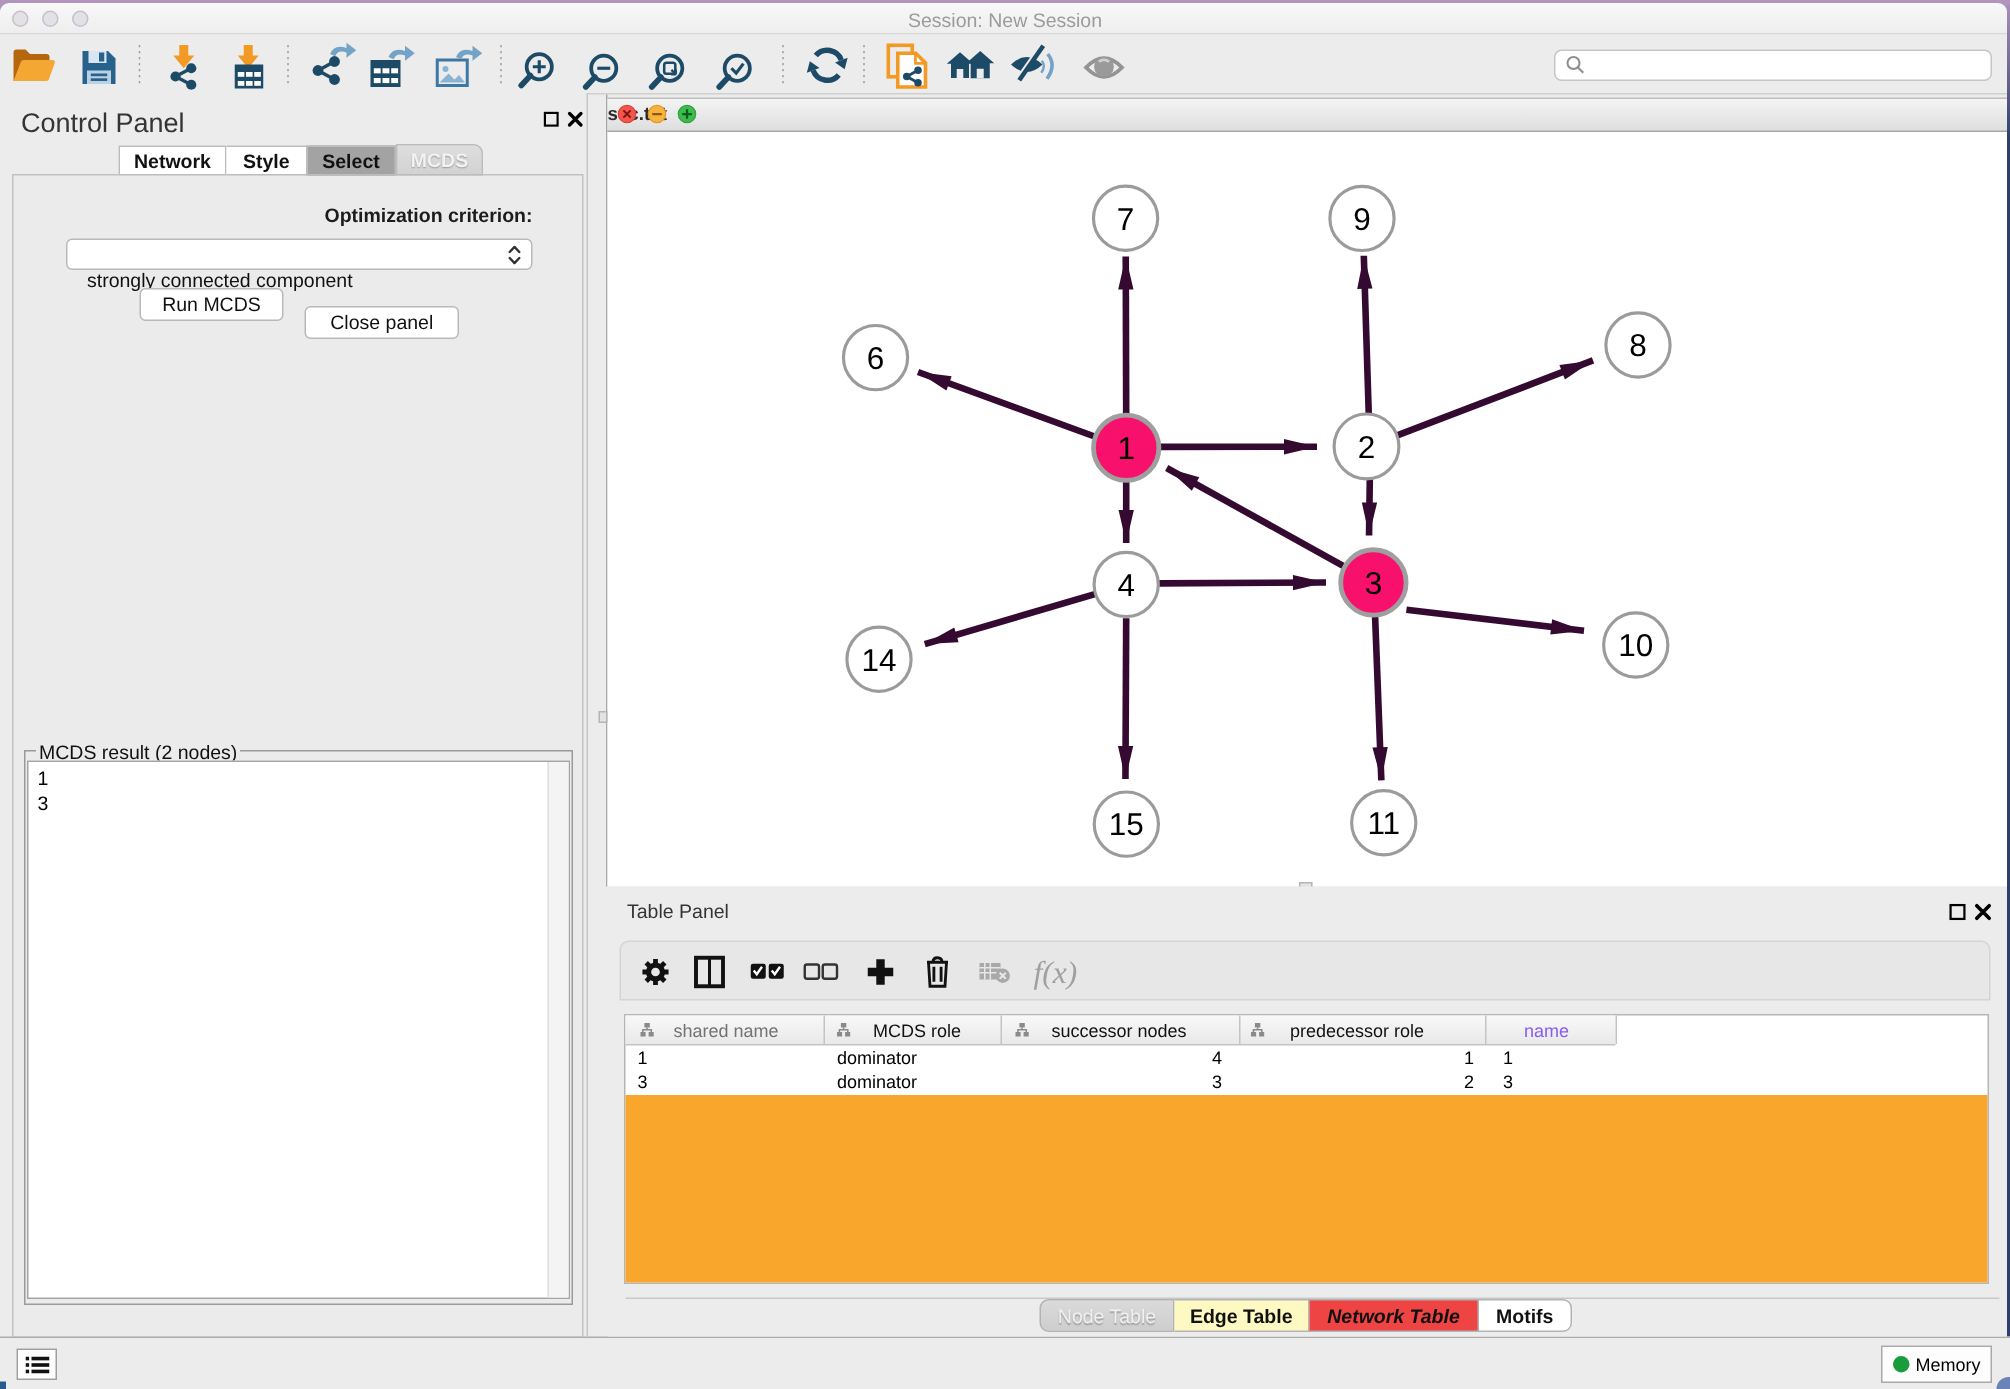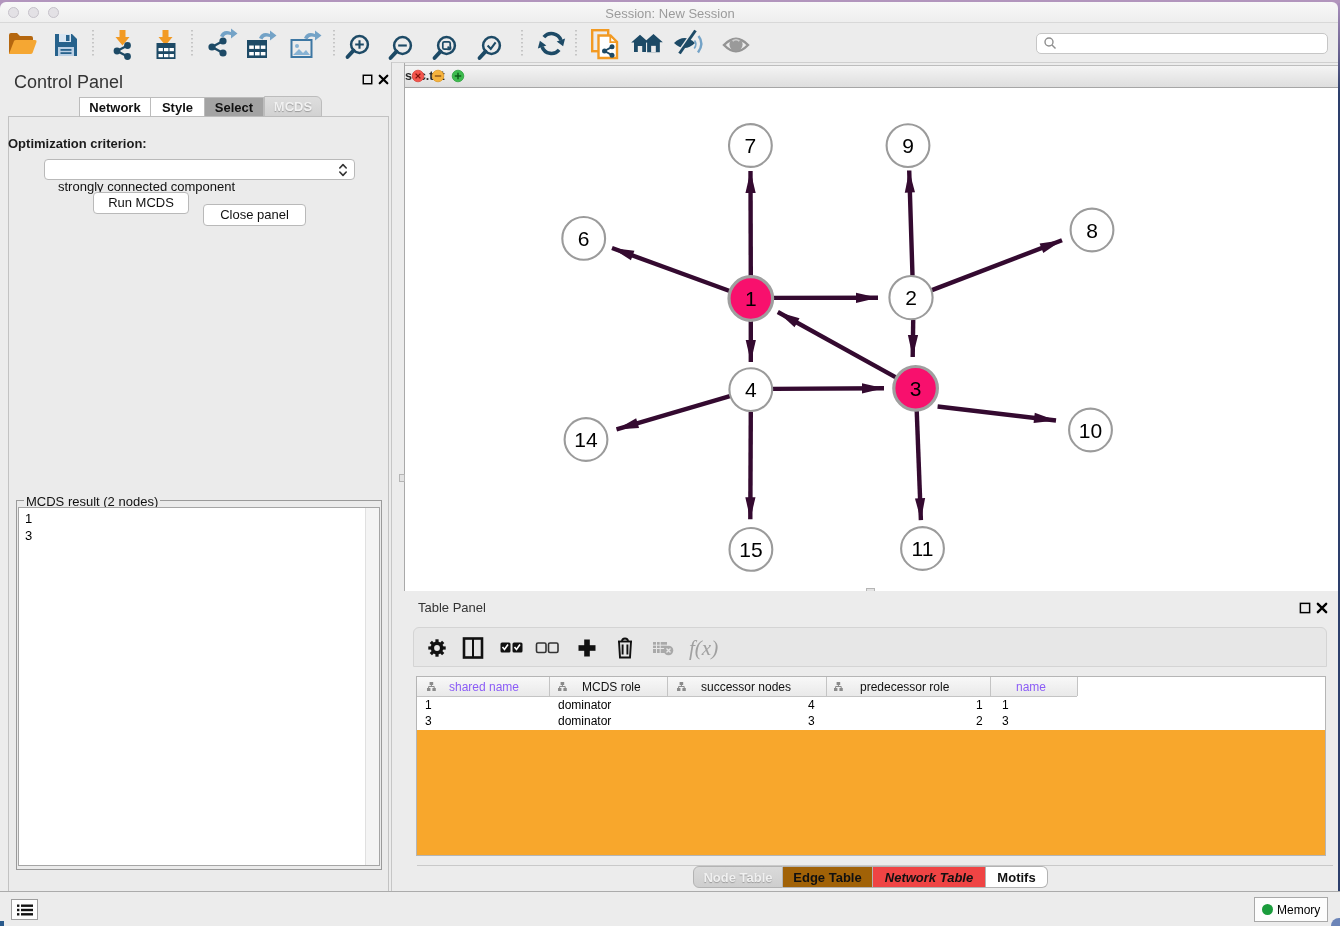--- a/index.html
+++ b/index.html
@@ -186,21 +186,21 @@
     <path d="M2 2 L11 11 M11 2 L2 11" stroke="#000" stroke-width="2.6" stroke-linecap="round"></path>
   </svg>
 
 <div class="abs" style="left:8px;top:116px;width:379px;height:774px;background:#ebebeb;border:1px solid #c2c2c2;"></div>
 
 <div class="abs" style="left:79px;top:97px;width:72px;height:20px;background:#fff;border:1px solid #bcbcbc;box-sizing:border-box;font-size:13px;font-weight:bold;text-align:center;line-height:20px;color:#111;">Network</div>
 <div class="abs" style="left:151px;top:97px;width:54px;height:20px;background:#fff;border:1px solid #bcbcbc;border-left:none;box-sizing:border-box;font-size:13px;font-weight:bold;text-align:center;line-height:20px;color:#111;">Style</div>
 <div class="abs" style="left:205px;top:97px;width:59px;height:20px;background:#a3a3a3;border:1px solid #bcbcbc;border-left:none;box-sizing:border-box;font-size:13px;font-weight:bold;text-align:center;line-height:20px;color:#111;">Select</div>
 <div class="abs" style="left:264px;top:96px;width:58px;height:21px;background:linear-gradient(#dedede,#d2d2d2);border:1px solid #bcbcbc;border-radius:0 6px 0 0;box-sizing:border-box;font-size:13px;text-align:center;line-height:20px;font-weight:bold;color:#f2f2f2;text-shadow:0 1px 1px #9a9a9a;">MCDS</div>
 
-<div class="abs" style="left:8px;top:136px;width:347px;text-align:left;font-size:13px;font-weight:bold;color:#1c1c1c;">Optimization criterion:</div>
+<div class="abs" style="left:8px;top:136px;width:347px;text-align:right;font-size:13px;font-weight:bold;color:#1c1c1c;">Optimization criterion:</div>
 <div class="abs" style="left:44px;top:159px;width:311px;height:21px;background:#fff;border:1px solid #b9b9b9;border-radius:4px;box-sizing:border-box;">
   <div style="position:absolute;left:13px;top:19px;font-size:13px;color:#111;">strongly connected component</div>
   <svg style="position:absolute;right:6px;top:3px;" width="10" height="14" viewBox="0 0 10 14">
       <path d="M1.8 5 L5 1.6 L8.2 5 M1.8 9 L5 12.4 L8.2 9" fill="none" stroke="#333" stroke-width="1.6" stroke-linecap="round" stroke-linejoin="round"></path>
     </svg>
 </div>
 <div class="abs" style="left:93px;top:192px;width:96px;height:22px;background:#ffffff;border:1px solid #b9b9b9;border-radius:4px;box-sizing:border-box;font-size:13px;text-align:center;line-height:20px;color:#111;">Run MCDS</div>
 <div class="abs" style="left:203px;top:192px;width:103px;height:22px;background:#fff;border:1px solid #b9b9b9;border-radius:4px;box-sizing:border-box;font-size:13px;text-align:center;line-height:20px;color:#111;margin-top:12px;">Close panel</div>
 
 <div class="abs" style="left:16px;top:500px;width:366px;height:370px;border:1px solid #9a9a9a;box-sizing:border-box;"></div>
@@ -396,36 +396,36 @@
         <path d="M4.4 3 L4.4 4.5 M1.6 6 L1.6 4.5 L7.2 4.5 L7.2 6" stroke="#8a8a8a" stroke-width="1" fill="none"></path>
       </g>
     <g transform="translate(417,5)">
         <rect x="2.6" y="0" width="3.6" height="3"></rect>
         <rect x="0" y="6" width="3.4" height="3"></rect>
         <rect x="5.4" y="6" width="3.4" height="3"></rect>
         <path d="M4.4 3 L4.4 4.5 M1.6 6 L1.6 4.5 L7.2 4.5 L7.2 6" stroke="#8a8a8a" stroke-width="1" fill="none"></path>
       </g>
   </g>
 </svg>
-<div class="abs" style="left:449px;top:680px;font-size:12px;color:#8b5cf6;">shared name</div>
+<div class="abs" style="left:449px;top:680px;font-size:12px;color:#737373;">shared name</div>
 <div class="abs" style="left:582px;top:680px;font-size:12px;color:#111;">MCDS role</div>
 <div class="abs" style="left:701px;top:680px;font-size:12px;color:#111;">successor nodes</div>
 <div class="abs" style="left:860px;top:680px;font-size:12px;color:#111;">predecessor role</div>
 <div class="abs" style="left:1016px;top:680px;font-size:12px;color:#8b5cf6;">name</div>
 
 <div class="abs" style="left:425px;top:698px;font-size:12px;color:#000;">1</div>
 <div class="abs" style="left:558px;top:698px;font-size:12px;color:#000;">dominator</div>
 <div class="abs" style="left:808px;top:698px;font-size:12px;color:#000;">4</div>
 <div class="abs" style="left:976px;top:698px;font-size:12px;color:#000;">1</div>
 <div class="abs" style="left:1002px;top:698px;font-size:12px;color:#000;">1</div>
 <div class="abs" style="left:425px;top:714px;font-size:12px;color:#000;">3</div>
 <div class="abs" style="left:558px;top:714px;font-size:12px;color:#000;">dominator</div>
 <div class="abs" style="left:808px;top:714px;font-size:12px;color:#000;">3</div>
 <div class="abs" style="left:976px;top:714px;font-size:12px;color:#000;">2</div>
 <div class="abs" style="left:1002px;top:714px;font-size:12px;color:#000;">3</div>
 
 <div class="abs" style="left:417px;top:730px;width:908px;height:125px;background:#f8a72c;"></div>
 
 <div class="abs" style="left:417px;top:865px;width:916px;height:1px;background:#c9c9c9;"></div>
-<div class="abs" style="left:693px;top:866px;width:90px;height:22px;background:linear-gradient(#dadada,#cecece);border:1px solid #b3b3b3;border-radius:6px 0 0 6px;box-sizing:border-box;font-size:13px;font-weight:bold;text-align:center;line-height:21px;color:#f0f0f0;text-shadow:0 1px 1px #9a9a9a;">Node Table</div>
-<div class="abs" style="left:783px;top:866px;width:90px;height:22px;background:#a16207;border:1px solid #b3b3b3;border-left:none;box-sizing:border-box;font-size:13px;font-weight:bold;text-align:center;line-height:21px;color:#111;">Edge Table</div>
+<div class="abs" style="left:693px;top:866px;width:90px;height:22px;background:linear-gradient(#dadada,#cecece);border:1px solid #b3b3b3;border-radius:6px 0 0 6px;box-sizing:border-box;font-size:13px;font-weight:normal;text-align:center;line-height:21px;color:#f0f0f0;text-shadow:0 1px 1px #9a9a9a;">Node Table</div>
+<div class="abs" style="left:783px;top:866px;width:90px;height:22px;background:#fef9c3;border:1px solid #b3b3b3;border-left:none;box-sizing:border-box;font-size:13px;font-weight:bold;text-align:center;line-height:21px;color:#111;">Edge Table</div>
 <div class="abs" style="left:873px;top:866px;width:113px;height:22px;background:#ef4444;border:1px solid #b3b3b3;border-left:none;box-sizing:border-box;font-size:13px;font-weight:bold;text-align:center;line-height:21px;color:#111;font-style:italic;">Network Table</div>
 <div class="abs" style="left:986px;top:866px;width:62px;height:22px;background:#fff;border:1px solid #b3b3b3;border-left:none;border-radius:0 6px 6px 0;box-sizing:border-box;font-size:13px;font-weight:bold;text-align:center;line-height:21px;color:#111;">Motifs</div>
 
 </body></html>

